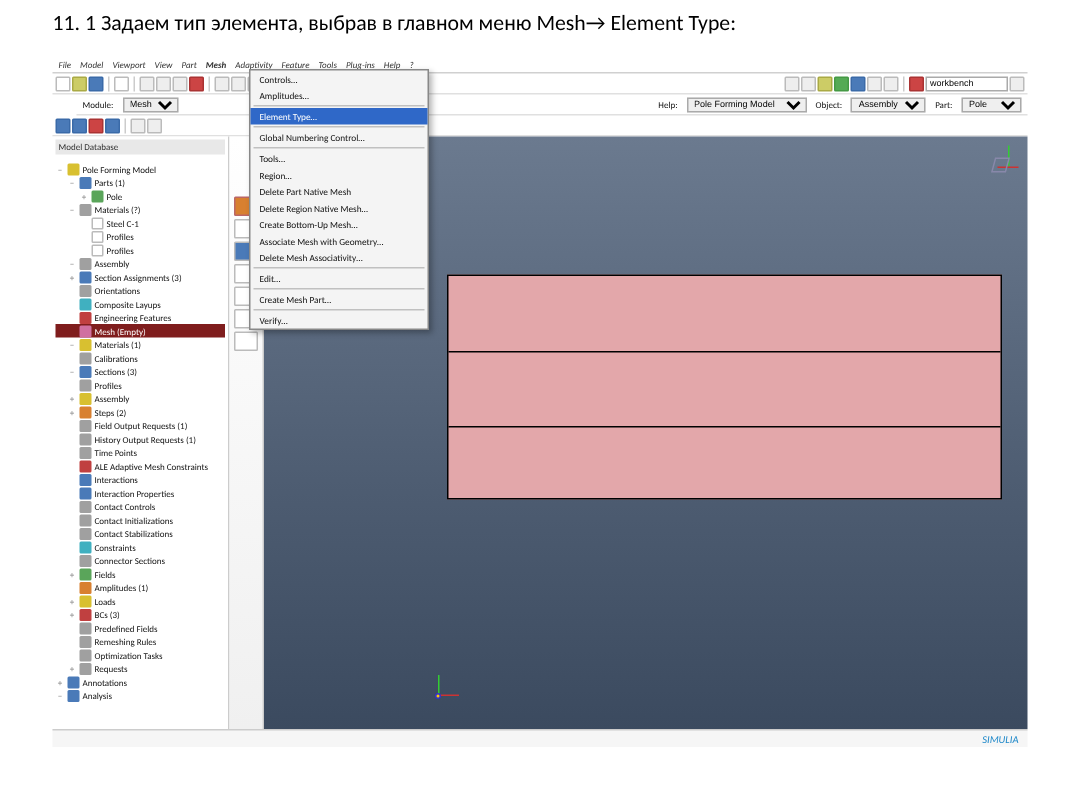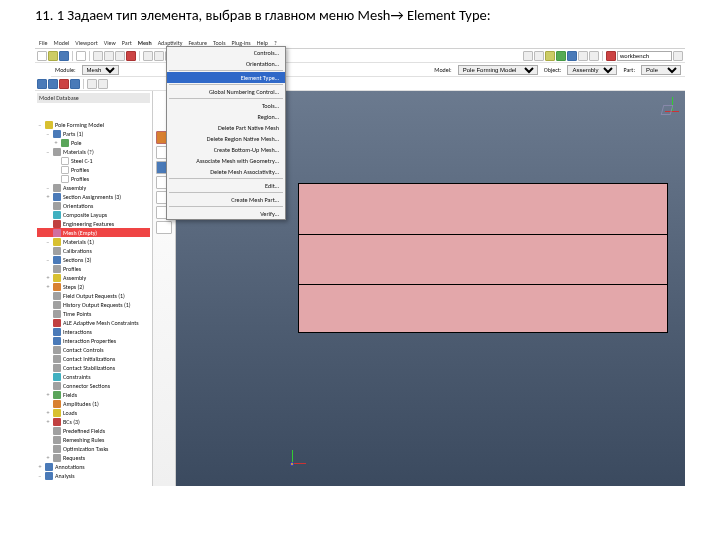--- a/index.html
+++ b/index.html
@@ -1,39 +1,39 @@
 <!DOCTYPE html>
 <html><head>
 <meta charset="utf-8">
 <style>
   * { box-sizing: border-box; margin: 0; padding: 0; }
   body { width: 720px; height: 540px; background: #fff; font-family: Calibri, Arial, sans-serif; overflow: hidden; }
   .caption { padding: 6px 35px 4px; font-size: 14.5px; color: #000; }
   .shot { position: absolute; left: 35px; top: 38px; width: 650px; height: 460px; background: #fff; font-size: 6px; color: #111; }
-  .menubar { height: 11px; border-bottom: 1px solid #d0d0d0; display: flex; align-items: center; gap: 6px; padding: 0 4px; font-size: 6px; color: #333; }
+  .menubar { height: 11px; border-bottom: 1px solid #d0d0d0; display: flex; align-items: center; gap: 6px; padding: 0 4px; font-size: 6px; color: #333; font-style: italic; }
   .menubar span { white-space: nowrap; }
   .tb { height: 14px; display: flex; align-items: center; gap: 1px; padding: 0 2px; border-bottom: 1px solid #e0e0e0; }
   .tbi { width: 10px; height: 10px; border: 1px solid #bbb; border-radius: 1px; }
   .tbi.b { background: #4a7ab8; border-color: #3a6aa8; }
   .tbi.r { background: #c44; border-color: #a33; }
   .tbi.g { background: #5a5; border-color: #494; }
   .tbi.y { background: #cc6; border-color: #aa4; }
   .tbi.w { background: #fff; }
   .tbi.gr { background: #eee; }
   .sep { width: 1px; height: 10px; background: #ccc; margin: 0 2px; }
   .tb input { height: 10px; font-size: 6px; border: 1px solid #aaa; padding: 0 2px; }
   .row2 { height: 14px; display: flex; align-items: center; gap: 6px; padding: 0 4px; font-size: 6px; border-bottom: 1px solid #e0e0e0; margin-left: 16px; }
   .row2 select { font-size: 6px; border: 1px solid #aaa; height: 10px; }
   .main { position: absolute; top: 53px; left: 0; right: 0; bottom: 12px; display: flex; }
   .tree { width: 118px; background: #fff; border-right: 1px solid #ccc; overflow: hidden; padding: 2px; }
-  .tree .hdr { font-size: 6px; color: #333; padding: 1px 2px; background: #e8e8e8; margin-bottom: 17px; }
+  .tree .hdr { font-size: 6px; color: #333; padding: 1px 2px; background: #e8e8e8; margin-bottom: 5px; }
   .tn { display: flex; align-items: center; gap: 2px; height: 9px; white-space: nowrap; }
   .tn .tw { width: 6px; text-align: center; color: #888; }
   .tn .ic { width: 8px; height: 8px; border-radius: 1px; flex-shrink: 0; }
-  .tn.sel { background: #ef4444; color: #fff; }
+  .tn.sel { background: #7f1d1d; color: #fff; }
   .ic.yl { background: #d8c030; } .ic.bl { background: #4a7ab8; } .ic.gn { background: #5aa55a; }
   .ic.rd { background: #c04040; } .ic.cy { background: #40b0c0; } .ic.or { background: #d88030; }
   .ic.pk { background: #d070a0; } .ic.gy { background: #a0a0a0; } .ic.wh { background: #fff; border:1px solid #bbb; }
   .tn.l1 { padding-left: 0; } .tn.l2 { padding-left: 8px; } .tn.l3 { padding-left: 16px; }
   .mid { width: 23px; background: linear-gradient(#fff,#f0f0f0); border-right: 1px solid #ccc; display: flex; flex-direction: column; align-items: center; gap: 2px; padding-top: 40px; }
   .mid .vi { width: 16px; height: 13px; border: 1px solid #bbb; background: #fff; border-radius: 1px; }
   .mid .vi.o { background: #d88030; border-color:#b66; }
   .mid .vi.b { background: #4a7ab8; }
   .vp { flex: 1; position: relative; background: linear-gradient(#6b7a8f 0%, #4d5c71 60%, #3b4a5f 100%); }
   .part { position: absolute; left: 122px; top: 92px; width: 370px; height: 150px; background: #e3a7aa; border: 1px solid #000; }
@@ -41,21 +41,21 @@
   .part::before { top: 50px; } .part::after { top: 100px; }
   .triad { position: absolute; left: 106px; bottom: 14px; width: 26px; height: 26px; }
   .triad .ax { position: absolute; left: 10px; bottom: 2px; }
   .triad .y { width: 1px; height: 14px; background: #3c3; bottom: 8px; }
   .triad .x { height: 1px; width: 14px; background: #c33; left: 10px; bottom: 8px; }
   .triad .o { width: 4px; height: 4px; border-radius: 50%; background: #fc0; border:1px solid #33c; left: 8px; bottom: 6px; }
   .vcorner { position: absolute; right: 6px; top: 6px; width: 22px; height: 22px; }
   .vcorner .y { position:absolute; width:1px; height:14px; background:#3c3; right:6px; top:0; }
   .vcorner .x { position:absolute; width:14px; height:1px; background:#c33; right:0; top:14px; }
   .vcorner .p { position:absolute; width:10px; height:10px; border:1px solid #88a; right:7px; top:8px; transform: skew(-15deg,0); }
-  .dropdown { position: absolute; left: 131px; top: 8px; width: 120px; background: #f4f4f4; border: 1px solid #888; box-shadow: 2px 2px 4px rgba(0,0,0,0.3); font-size: 6.2px; z-index: 50; text-align: right; }
+  .dropdown { position: absolute; left: 131px; top: 8px; width: 120px; background: #f4f4f4; border: 1px solid #888; box-shadow: 2px 2px 4px rgba(0,0,0,0.3); font-size: 6.2px; z-index: 50; }
   .dropdown .mi { padding: 1.5px 6px; color: #111; white-space: nowrap; }
   .dropdown .mi.hl { background: #2f68c8; color: #fff; }
   .dropdown hr { border: 0; border-top: 1px solid #c0c0c0; margin: 1px 2px; }
   .status { position: absolute; left: 0; right: 0; bottom: 0; height: 12px; border-top: 1px solid #ccc; background: #f6f6f6; display:flex; justify-content:flex-end; align-items:center; padding:0 6px; font-size:7px; color:#1e88c9; font-style: italic; }
 </style>
 </head>
 <body>
 
 <div class="caption">
   <span>11. 1 </span><span>Задаем тип элемента, выбрав в главном меню Mesh</span><span>→</span><span> Element Type:</span>
@@ -105,21 +105,21 @@
     <div class="sep"></div>
     <div class="tbi r"></div>
     <input style="width: 55px;" value="workbench">
     <div class="tbi gr"></div>
   </div>
 
   <div class="row2">
     <span>Module:</span>
     <select><option>Mesh</option></select>
     <div style="flex:1"></div>
-    <span>Model:</span>
+    <span>Help:</span>
     <select style="width:80px"><option>Pole Forming Model</option></select>
     <span>Object:</span>
     <select style="width:50px"><option>Assembly</option></select>
     <span>Part:</span>
     <select style="width:40px"><option>Pole</option></select>
   </div>
 
   <div class="tb" style="height:14px;">
     <div class="tbi b"></div>
     <div class="tbi b"></div>
@@ -355,35 +355,38 @@
       <div class="triad">
         <div class="ax y"></div>
           <div class="ax x"></div>
           <div class="ax o"></div>
       </div>
     </div>
   </div>
 
   <div class="dropdown" id="dd-holder">
       <div class="mi">Controls…</div>
-      <div class="mi">Orientation…</div>
+      <div class="mi">Amplitudes…</div>
       <hr>
       <div class="mi hl">Element Type…</div>
       <hr>
       <div class="mi">Global Numbering Control…</div>
       <hr>
       <div class="mi">Tools…</div>
       <div class="mi">Region…</div>
       <div class="mi">Delete Part Native Mesh</div>
       <div class="mi">Delete Region Native Mesh…</div>
       <div class="mi">Create Bottom-Up Mesh…</div>
       <div class="mi">Associate Mesh with Geometry…</div>
       <div class="mi">Delete Mesh Associativity…</div>
       <hr>
       <div class="mi">Edit…</div>
       <hr>
       <div class="mi">Create Mesh Part…</div>
       <hr>
       <div class="mi">Verify…</div>
     </div>
 
+  <div class="status">
+    <span>SIMULIA</span>
+  </div>
 
 </div>
 
 </body></html>

